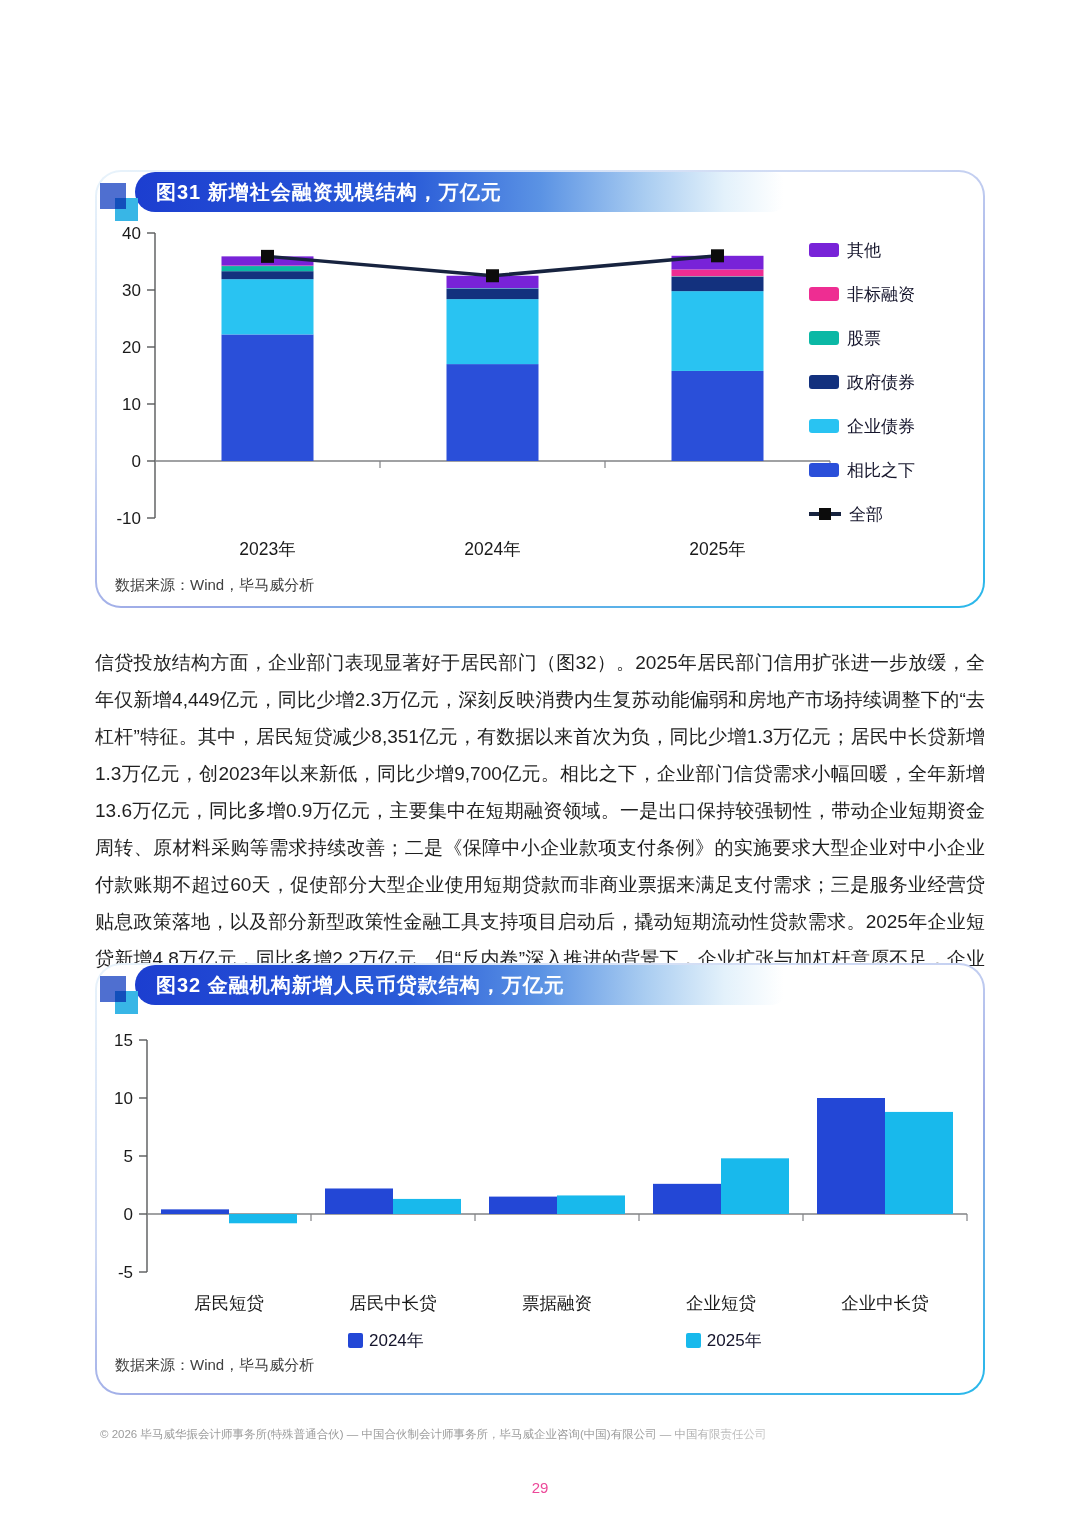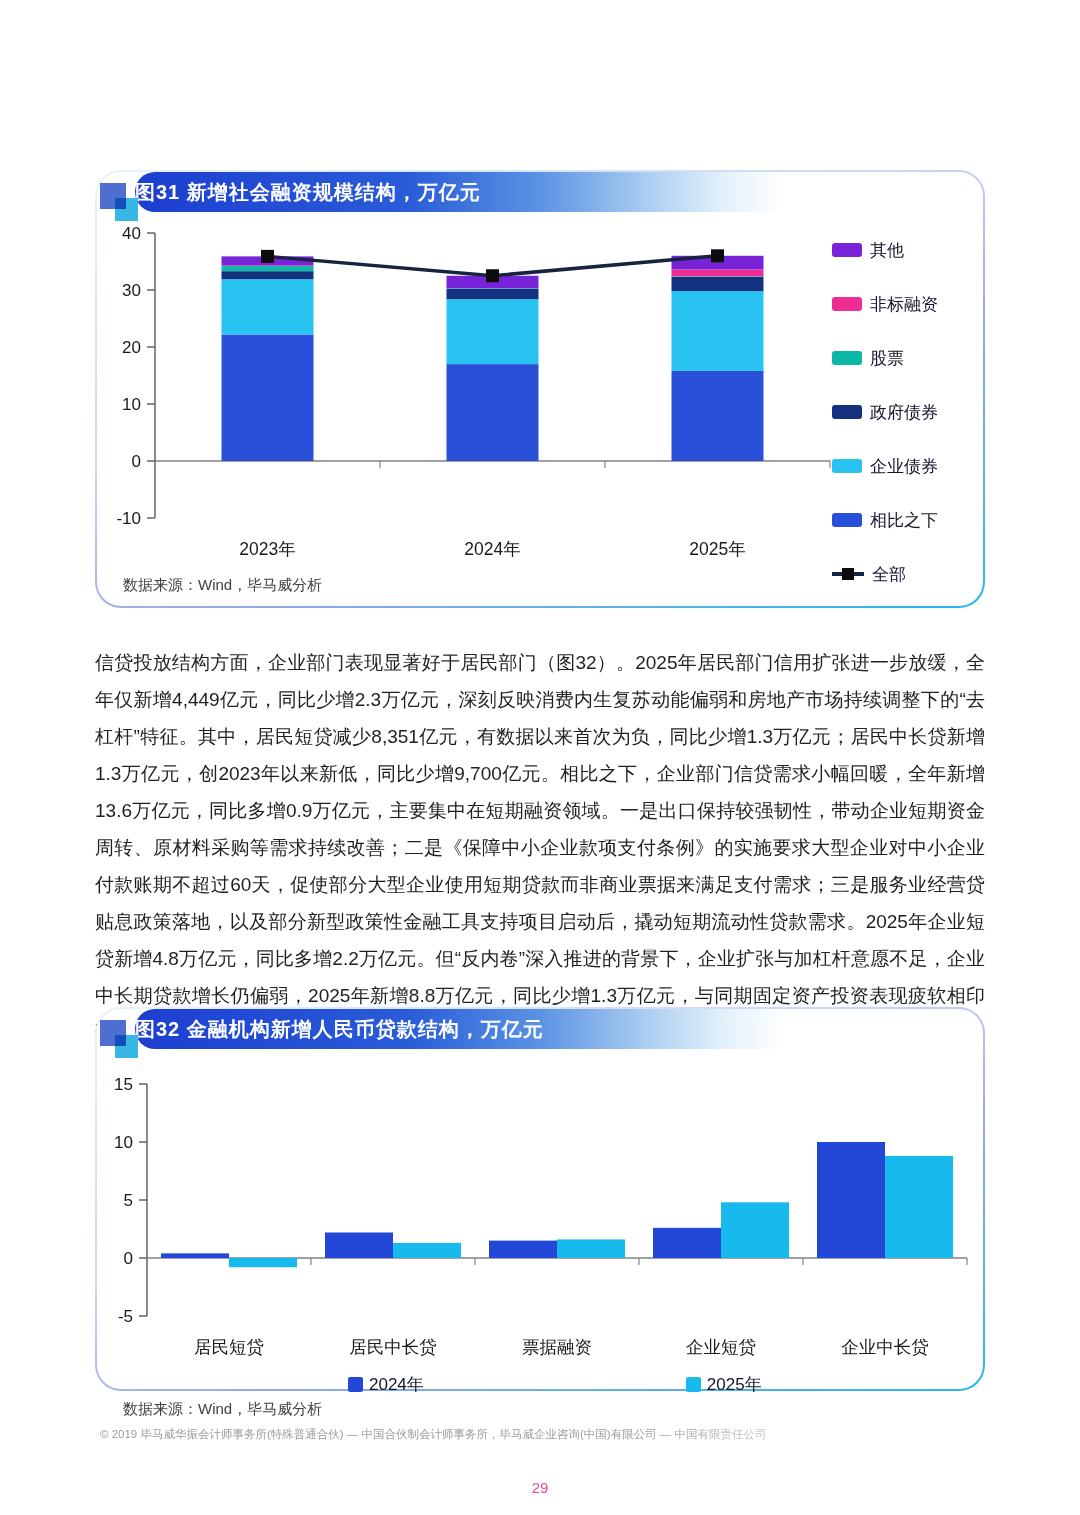--- a/index.html
+++ b/index.html
@@ -5,51 +5,51 @@
   * { margin:0; padding:0; box-sizing:border-box; }
   html,body { width:1080px; height:1515px; background:#ffffff; overflow:hidden;
               font-family:"Liberation Sans", sans-serif; }
   #page { position:relative; width:1080px; height:1515px; background:#fff; }
 
   
   .chart-card { position:absolute; left:95px; width:890px; border-radius:26px;
                 background:linear-gradient(160deg,#e8f3fb 0%,#cdd8f3 38%,#9aa8e6 62%,#2cb7ea 97%); }
   .chart-card .card-inner { position:absolute; inset:2px; background:#ffffff; border-radius:24px; }
   #card31 { top:170px; height:438px; }
-  #card32 { top:963px; height:384px;margin-top:44px; }
+  #card32 { top:963px; height:432px; }
 
   
   .deco { position:absolute; left:3px; top:11px; width:48px; height:48px; z-index:3; }
   .sq { position:absolute; display:block; }
   .sq-blue { left:2px; top:2px; width:26px; height:26px; background:#4f6fd0; }
   .sq-cyan { left:17px; top:17px; width:23px; height:23px; background:#38b6e6; mix-blend-mode:multiply; }
 
   
   .pill { position:absolute; left:40px; top:2px; width:655px; height:40px; border-radius:20px;
           background:linear-gradient(90deg,#1c3ed0 0%,#2a5cd8 42%,#5b93e4 62%,#aacdf1 78%,#e3f1fb 90%,rgba(255,255,255,0) 99%);
           z-index:2; display:flex; align-items:center; }
-  .pill-title { color:#ffffff; font-size:20px; font-weight:bold; letter-spacing:1px; }
+  .pill-title { color:#ffffff; font-size:20px; font-weight:bold; padding-left:21px; letter-spacing:1px; }
 
   .chart-svg { position:absolute; z-index:1; }
   #chart31-svg { left:5px; top:45px; }
   #chart32-svg { left:5px; top:52px; }
   svg text { font-family:"Liberation Sans", sans-serif; }
 
   
-  .legend-col { position:absolute; left:737px; top:70px; display:flex; flex-direction:column; row-gap:34px; z-index:2; }
+  .legend-col { position:absolute; left:714px; top:70px; display:flex; flex-direction:column; row-gap:24px; z-index:2; }
   .lg-item { display:flex; align-items:center; height:20px; }
   .lg-swatch { width:30px; height:14px; border-radius:3px; margin-right:8px; flex:0 0 auto; }
   .lg-label { font-size:17px; color:#14142b; white-space:nowrap; }
   .lg-total-mark { position:relative; width:32px; height:3.5px; background:#17233f; margin-right:8px; flex:0 0 auto; }
   .lg-total-mark .lg-total-sq { position:absolute; left:50%; top:50%; transform:translate(-50%,-50%);
                                 width:12px; height:12px; background:#0c0c0c; display:block; }
   .legend-row { position:absolute; top:367px; left:0; width:100%; display:flex; padding-left:253px; column-gap:262px; z-index:2; }
   .lg-sq-small { width:15px; height:15px; border-radius:2px; margin-right:6px; flex:0 0 auto; }
 
-  .source-note { position:absolute; left:28px; font-size:15px; color:#3f3f3f; z-index:2; }
+  .source-note { position:absolute; left:20px; font-size:15px; color:#3f3f3f; z-index:2; }
   #card31 .source-note { top:406px; }
   #card32 .source-note { top:393px; }
 
   
   .body-text { position:absolute; left:95px; top:644px; width:890px; font-size:19px; line-height:37px;
                color:#1f1f1f; text-align:justify; }
 
   
   .disclaimer { position:absolute; left:100px; top:1424px; width:890px; font-size:11.5px; line-height:20px;
                 color:#9c9c9c; white-space:nowrap; overflow:hidden;
@@ -212,17 +212,17 @@
       <div class="lg-item">
         <span class="lg-sq-small" style="background: rgb(24, 185, 236);"></span>
         <span class="lg-label">2025年</span>
       </div>
     </div>
 
     <div class="source-note">数据来源：Wind，毕马威分析</div>
   </section>
 
   <div class="disclaimer">
-    <div>© 2019 毕马威华振会计师事务所(特殊普通合伙) — 中国合伙制会计师事务所，毕马威企业咨询(中国)有限公司 — 中国有限责任公司</div>
+    <div>© 2026 毕马威华振会计师事务所(特殊普通合伙) — 中国合伙制会计师事务所，毕马威企业咨询(中国)有限公司 — 中国有限责任公司</div>
   </div>
   <div class="page-num">29</div>
 
 </div>
 
 </body></html>

